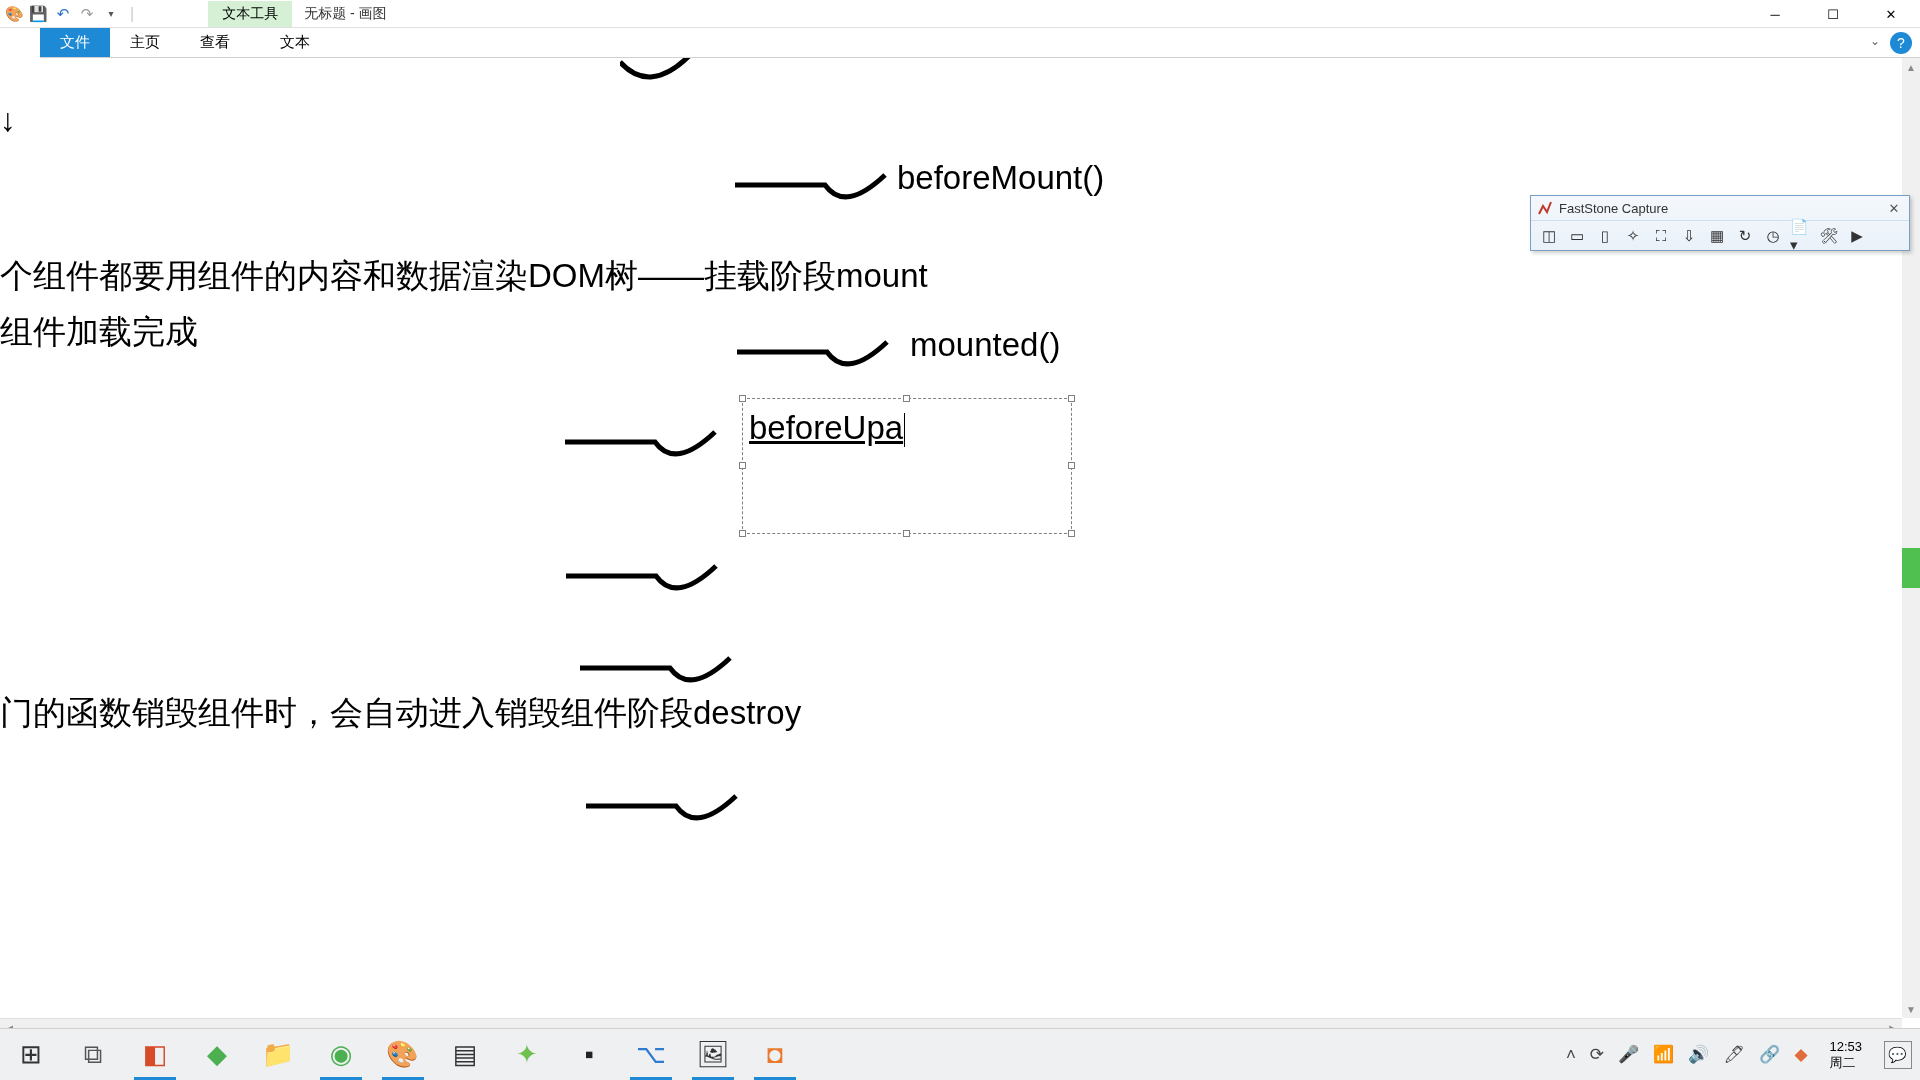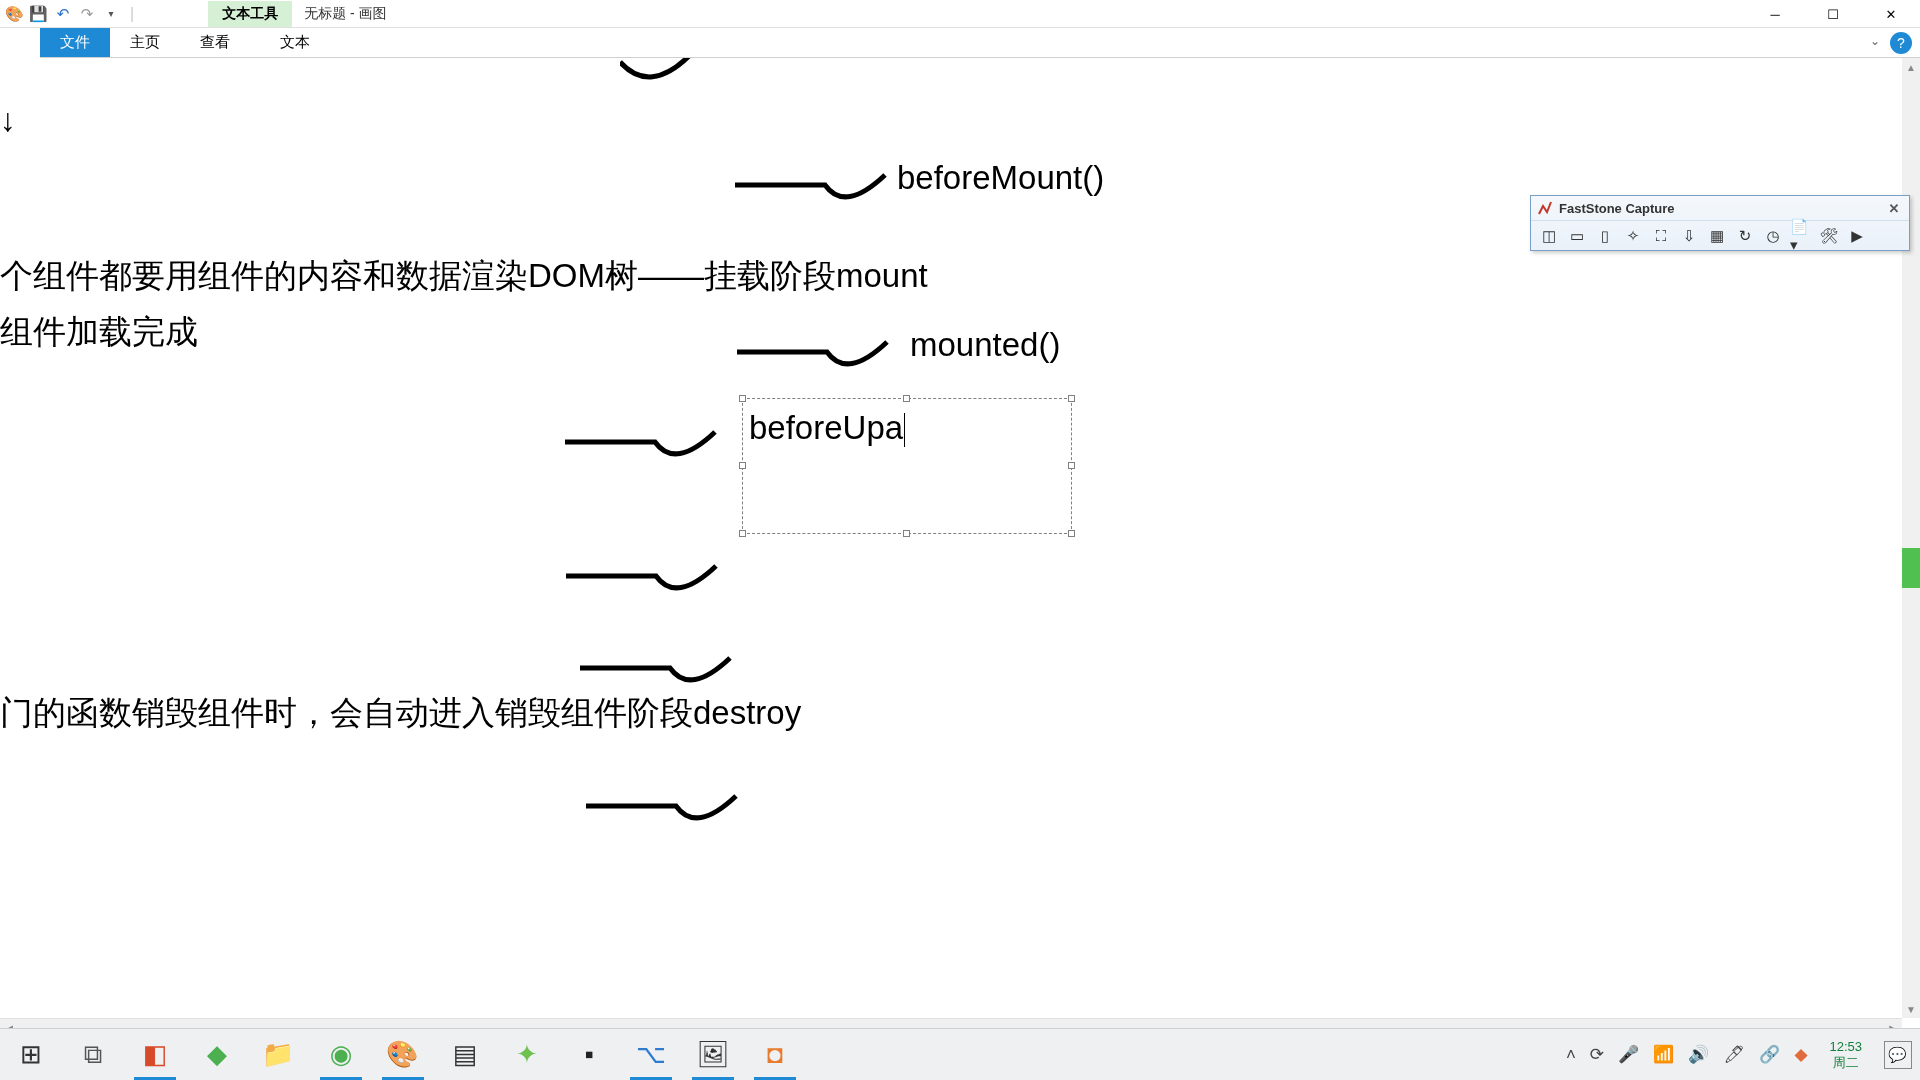--- a/index.html
+++ b/index.html
@@ -3,21 +3,21 @@
 <meta charset="utf-8">
 <style>
 * { margin: 0; padding: 0; box-sizing: border-box; font-family: "Microsoft YaHei", "Segoe UI", sans-serif; }
 body { width: 1920px; height: 1080px; overflow: hidden; background: #fff; position: relative; }
 
 
 .titlebar { height: 28px; background: #fff; display: flex; align-items: center; border-bottom: 1px solid #e0e0e0; position: relative; }
 .titlebar-left { display: flex; align-items: center; gap: 6px; padding-left: 6px; }
 .titlebar-icon { width: 18px; height: 18px; display: inline-flex; align-items: center; justify-content: center; cursor: pointer; font-size: 15px; }
 .titlebar-sep { color: #ccc; margin: 0 4px; }
-.tool-context { background: #d5f0d5; padding: 4px 14px; font-size: 14px; margin-left: 70px; font-weight: bold; }
+.tool-context { background: #d5f0d5; padding: 4px 14px; font-size: 14px; margin-left: 70px; }
 .doc-title { font-size: 14px; color: #333; margin-left: 12px; }
 .win-controls { position: absolute; right: 0; top: 0; display: flex; }
 .win-btn { width: 58px; height: 28px; display: flex; align-items: center; justify-content: center; cursor: pointer; font-size: 13px; }
 
 
 .ribbon { height: 30px; background: #fff; display: flex; align-items: center; border-bottom: 1px solid #d0d0d0; position: relative; margin-left: 40px; }
 .ribbon-tab { padding: 5px 20px; font-size: 15px; cursor: pointer; }
 .ribbon-tab.active { background: #1e8ad6; color: #fff; }
 .ribbon-tab.context { margin-left: 10px; }
 .ribbon-help { position: absolute; right: 8px; top: 4px; width: 22px; height: 22px; border-radius: 50%; background: #1e8ad6; color: #fff; display: flex; align-items: center; justify-content: center; font-size: 14px; cursor: pointer; }
@@ -35,21 +35,21 @@
 
 
 .sel-box { position: absolute; border: 1px dashed #808080; }
 .sel-handle { position: absolute; width: 7px; height: 7px; background: #fff; border: 1px solid #808080; }
 .sel-text { position: absolute; font-size: 33px; color: #000; }
 .caret { display:inline-block; width:1px; height:34px; background:#000; vertical-align:middle; margin-left:1px; animation: blink 1s step-start infinite; }
 @keyframes blink { 50% { opacity: 0; } }
 
 
 .fs-panel { position: absolute; top: 195px; left: 1530px; width: 380px; background: linear-gradient(#f4f8fc, #eaf1f9); border: 1px solid #7a9fc4; box-shadow: 2px 2px 4px rgba(0,0,0,0.2); }
-.fs-title { height: 24px; display: flex; align-items: center; padding: 0 6px; font-size: 13px; color: #333; font-weight: bold; }
+.fs-title { height: 24px; display: flex; align-items: center; padding: 0 6px; font-size: 13px; color: #333; }
 .fs-title-icon { width: 16px; height: 16px; margin-right: 6px; display:inline-block; }
 .fs-close { margin-left: auto; width: 18px; height: 18px; display: flex; align-items: center; justify-content: center; cursor: pointer; font-size: 13px; color: #555; }
 .fs-toolbar { height: 30px; display: flex; align-items: center; gap: 4px; padding: 0 6px; border-top: 1px solid #cfdff0; }
 .fs-tool { width: 24px; height: 24px; display: flex; align-items: center; justify-content: center; cursor: pointer; border: 1px solid transparent; font-size: 15px; color: #333; }
 
 
 .hscroll { position: absolute; left: 0; right: 18px; bottom: 44px; height: 18px; background: #f0f0f0; border-top: 1px solid #e0e0e0; }
 .hscroll-arrow { position: absolute; top: 0; width: 18px; height: 18px; display: flex; align-items: center; justify-content: center; font-size: 10px; color: #888; cursor: pointer; }
 .vscroll { position: absolute; top: 58px; right: 0; bottom: 62px; width: 18px; background: #f0f0f0; }
 .vscroll-arrow { position: absolute; left:0; width:18px; height:18px; display:flex;align-items:center;justify-content:center;font-size:10px;color:#888;cursor:pointer;}
@@ -67,21 +67,21 @@
 
 
 .taskbar { position: absolute; bottom: 0; left: 0; right: 0; height: 22px; background: #e8e8e8; display: flex; align-items: stretch; }
 .taskbar { height: 52px; background: #eef0f2; border-top:1px solid #d0d0d0;}
 .task-item { width: 62px; display: flex; align-items: center; justify-content: center; cursor: pointer; position:relative; }
 .task-item .und { position:absolute; bottom:0; left:10px; right:10px; height:3px; background:#1e8ad6; display:none;}
 .task-item.active .und { display:block; }
 .task-glyph { font-size: 26px; }
 .tray { margin-left: auto; display: flex; align-items: center; gap: 14px; padding-right: 8px; }
 .tray-icon { font-size: 17px; color: #444; cursor: pointer; }
-.clock { text-align: center; font-size: 13px; line-height: 1.2; color: #15803d; padding: 0 8px;}
+.clock { font-size: 13px; line-height: 1.2; color: #000000; padding: 0 8px;}
 .notif { width: 28px; height: 28px; border: 1px solid #888; display:flex;align-items:center;justify-content:center;font-size:15px;color:#555;}
 </style>
 </head>
 <body>
 
 <div class="titlebar">
   <div class="titlebar-left">
     <span class="titlebar-icon">🎨</span>
     <span class="titlebar-icon" style="color:#2a6fc9">💾</span>
     <span class="titlebar-icon" style="color:#2a6fc9">↶</span>
@@ -142,21 +142,21 @@
 
     <div class="sel-box" style="left:742px; top:340px; width:330px; height:136px;">
       <div class="sel-handle" style="left:-4px; top:-4px;"></div>
       <div class="sel-handle" style="left:calc(50% - 4px); top:-4px;"></div>
       <div class="sel-handle" style="right:-4px; top:-4px;"></div>
       <div class="sel-handle" style="left:-4px; top:calc(50% - 4px);"></div>
       <div class="sel-handle" style="right:-4px; top:calc(50% - 4px);"></div>
       <div class="sel-handle" style="left:-4px; bottom:-4px;"></div>
       <div class="sel-handle" style="left:calc(50% - 4px); bottom:-4px;"></div>
       <div class="sel-handle" style="right:-4px; bottom:-4px;"></div>
-      <div class="sel-text" style="left:6px; top:10px;"><span>beforeUpa</span><span class="caret"></span></div>
+      <div class="sel-text" style="left:6px; top:10px;text-decoration:underline;"><span>beforeUpa</span><span class="caret"></span></div>
     </div>
 
 
     <div class="hook" style="left:566px; top:506px;">
       <svg viewBox="0 0 160 32">
           <path d="M0 12 L90 12 Q110 40 150 2" stroke="#000" stroke-width="5" fill="none"></path>
         </svg>
     </div>
 
     <div class="hook" style="left:580px; top:598px;">

